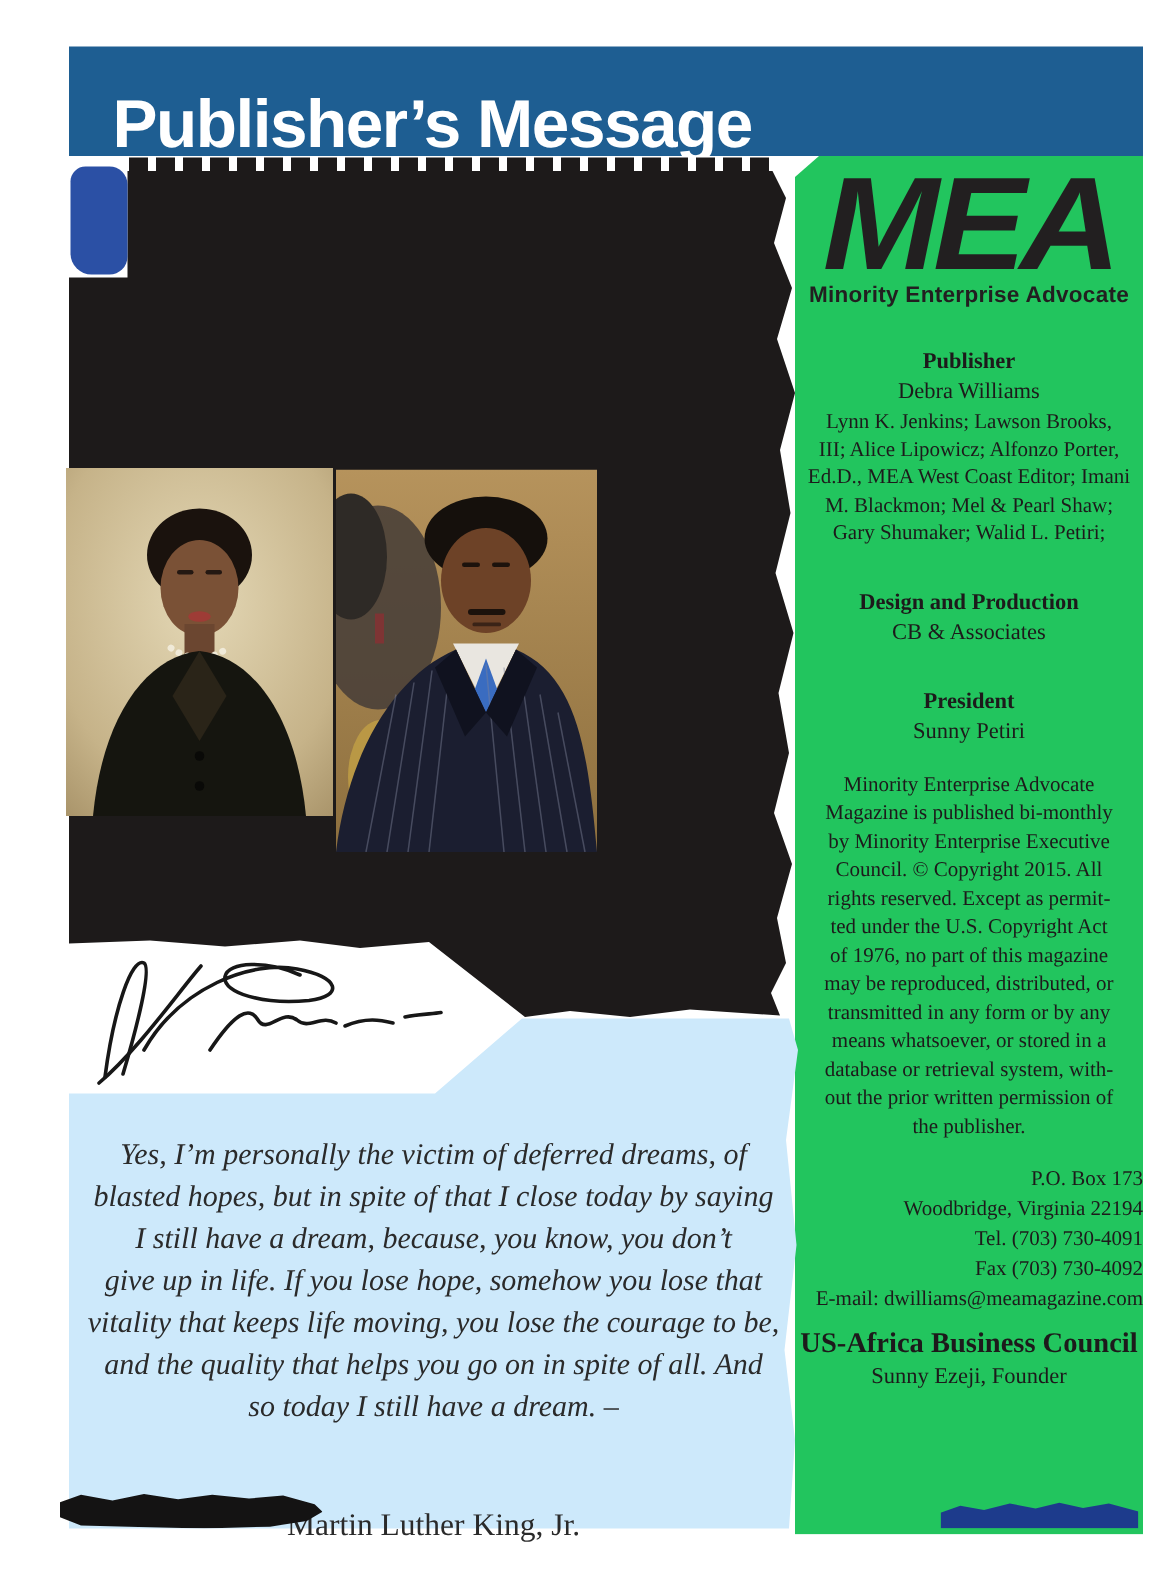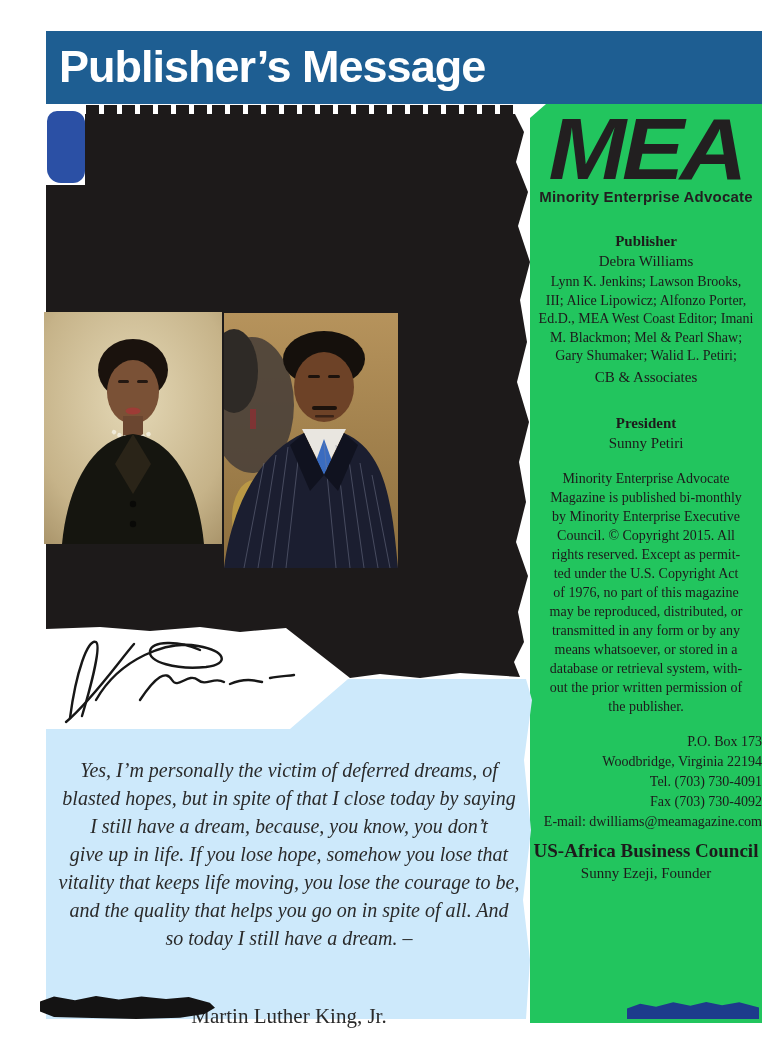--- a/index.html
+++ b/index.html
@@ -1,21 +1,21 @@
 <!DOCTYPE html>
 <html><head>
 <meta charset="utf-8">
 <style>
   html,body{margin:0;padding:0;background:#ffffff;}
   .page{position:relative;width:782px;height:1049px;background:#ffffff;overflow:hidden;
         font-family:"Liberation Serif", serif;color:#1d1a1b;}
 
   
   .banner{position:absolute;left:46px;top:31px;width:716px;height:73px;background:#1e5e92;}
-  .banner h1{margin:0;padding:0 0 0 13px;line-height:71px;font-family:"Liberation Sans", sans-serif;
+  .banner h1{margin:16px;padding:0 0 0 13px;line-height:71px;font-family:"Liberation Sans", sans-serif;
              font-weight:bold;font-size:45px;letter-spacing:-1px;color:#ffffff;white-space:pre;}
 
   
   .sidebar{position:absolute;left:530px;top:104px;width:232px;height:919px;background:#22c55e;
            clip-path:polygon(16px 0,100% 0,100% 100%,0 100%,0 14px);text-align:center;}
   .logo{margin-top:8px;line-height:74px;height:76px;}
   .logo span{display:inline-block;font-family:"Liberation Sans", sans-serif;font-style:italic;
              font-weight:bold;font-size:88px;letter-spacing:-4px;color:#221f20;transform:scaleX(1.06);}
   .tagline{font-family:"Liberation Sans", sans-serif;font-weight:bold;font-size:15px;
            letter-spacing:0.2px;color:#221f20;margin-top:0;}
@@ -63,20 +63,21 @@
 
     <div class="sb-h">Publisher</div>
     <div class="sb-b">Debra Williams</div>
 
     <div class="sb-b" style="font-size:14px;line-height:18.5px">Lynn K. Jenkins; Lawson Brooks,
 III; Alice Lipowicz; Alfonzo Porter,
 Ed.D., MEA West Coast Editor; Imani
 M. Blackmon; Mel &amp; Pearl Shaw;
 Gary Shumaker; Walid L. Petiri;</div>
 
+    <div class="sb-h">Design and Production</div>
     <div class="sb-b">CB &amp; Associates</div>
 
     <div class="sb-h">President</div>
     <div class="sb-b">Sunny Petiri</div>
 
     <div class="sb-small">Minority Enterprise Advocate
 Magazine is published bi-monthly
 by Minority Enterprise Executive
 Council. © Copyright 2015. All
 rights reserved. Except as permit-

